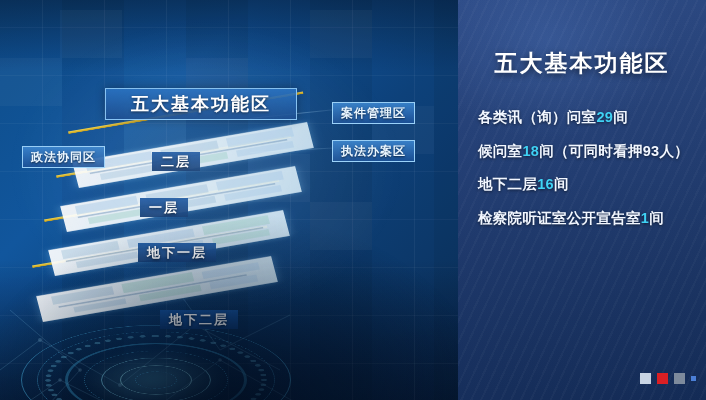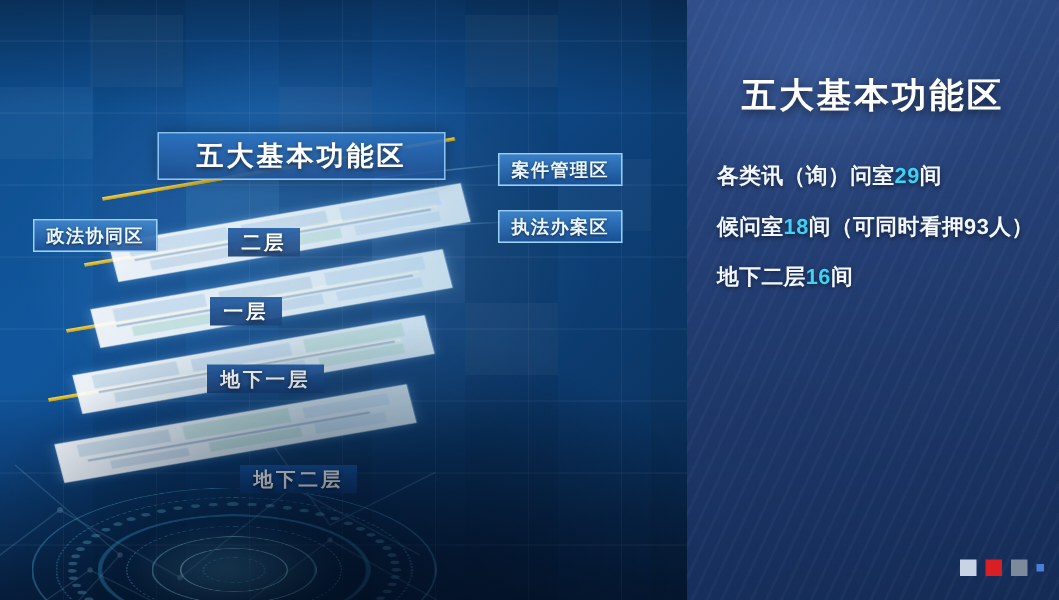--- a/index.html
+++ b/index.html
@@ -351,20 +351,21 @@
     <div class="pglow"></div>
 
     <div id="panel-title">
       <span>五大基本功能区</span>
     </div>
 
     <div class="plist" id="panel-list">
         <div class="pitem"><span>各类讯（询）问室</span><span class="num">29</span><span>间</span></div>
         <div class="pitem"><span>候问室</span><span class="num">18</span><span>间（可同时看押93人）</span></div>
         <div class="pitem"><span>地下二层</span><span class="num">16</span><span>间</span></div>
+        <div class="pitem"><span>检察院听证室公开宣告室</span><span class="num">1</span><span>间</span></div>
       </div>
 
     <div class="dots" id="panel-indicators">
         <span class="dot" style="background: rgb(200, 212, 228);"></span>
         <span class="dot" style="background: rgb(217, 31, 36);"></span>
         <span class="dot" style="background: rgb(125, 138, 156);"></span>
         <span class="dot sm" style="background: rgb(75, 127, 214);"></span>
       </div>
   </div>
 

